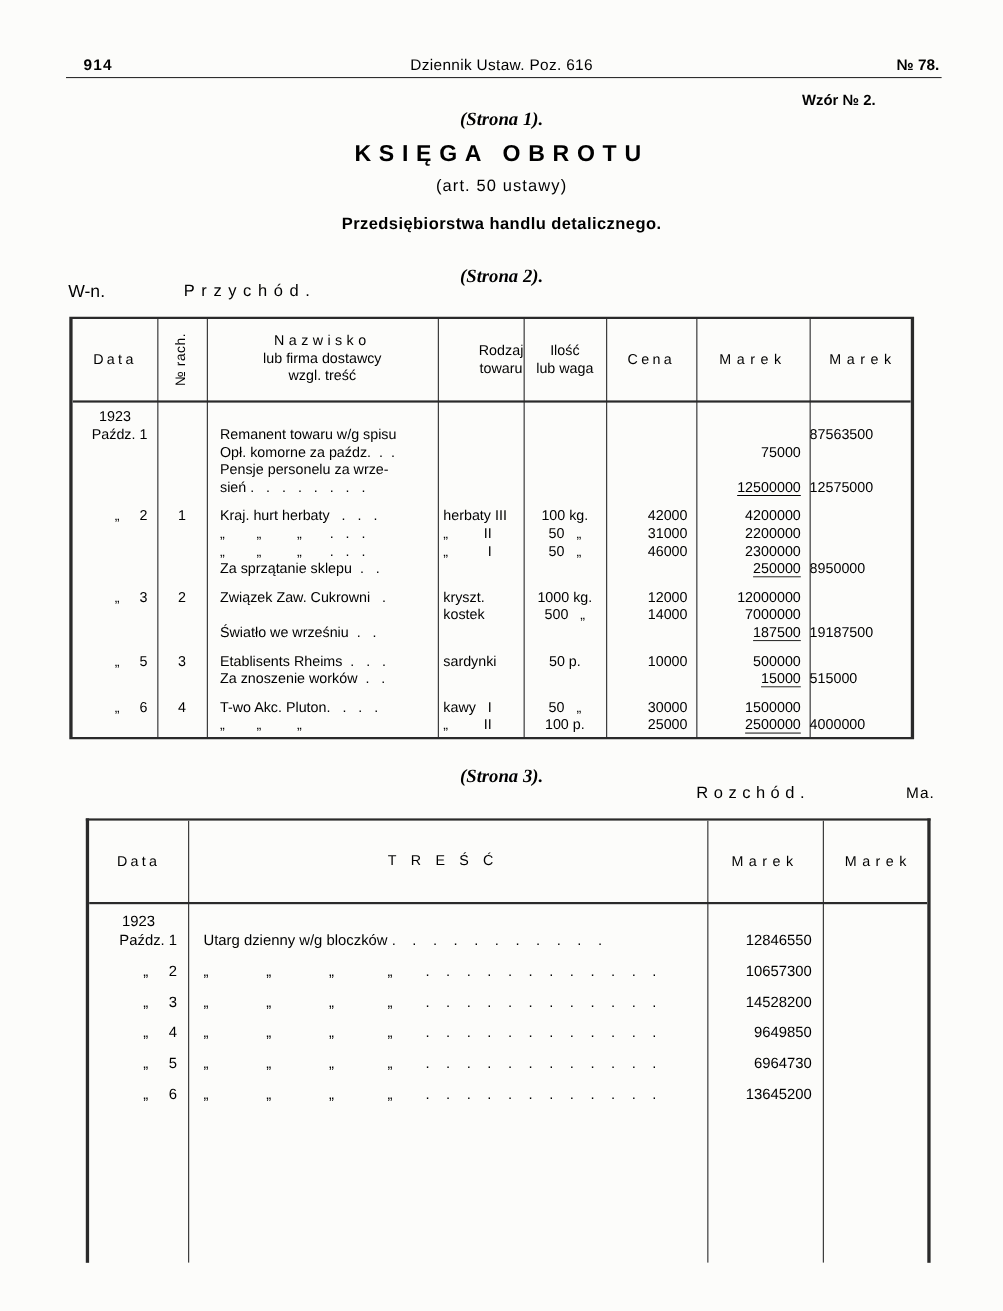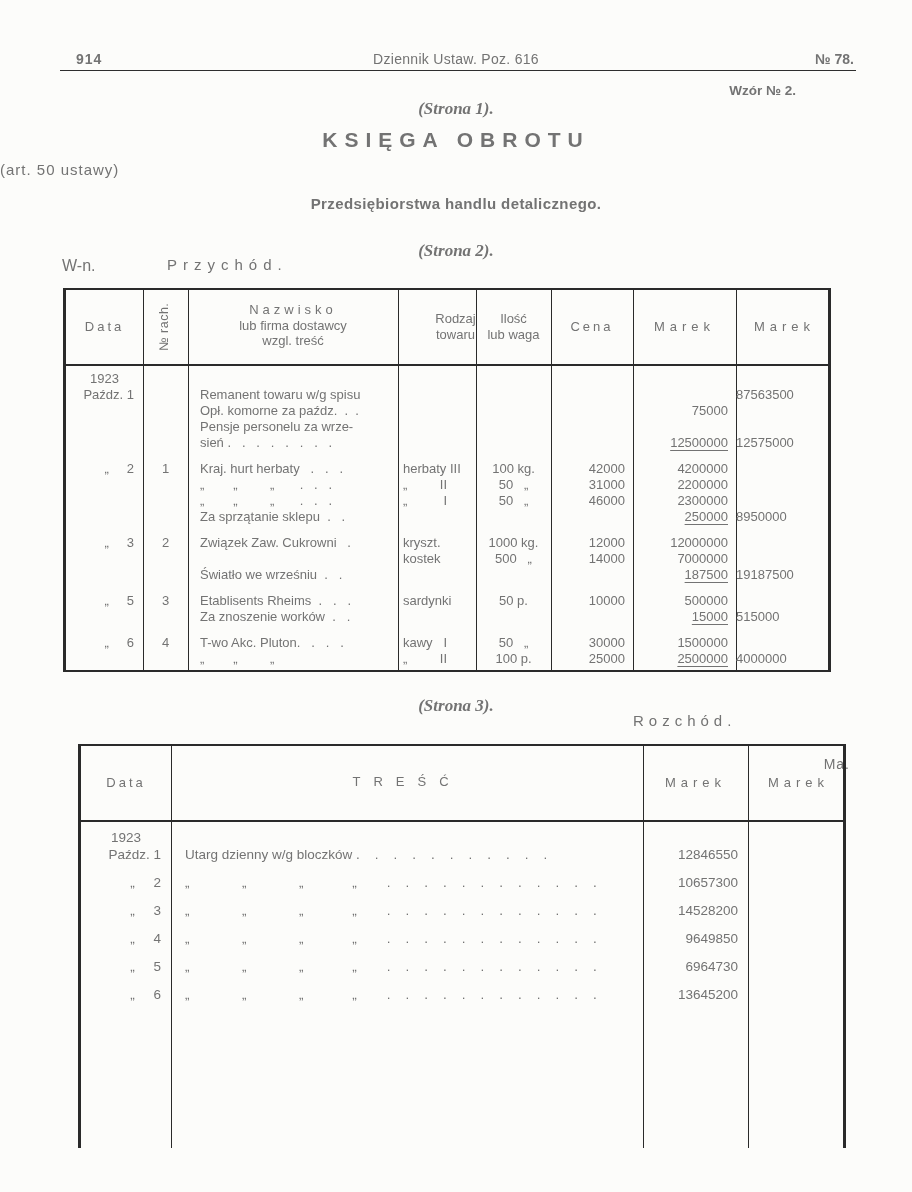--- a/index.html
+++ b/index.html
@@ -1,20 +1,20 @@
 <!DOCTYPE html>
 <html lang="pl"><head>
 <meta charset="utf-8">
 <title>Dziennik Ustaw – Księga Obrotu</title>
 <style>
   * { box-sizing: border-box; }
   html, body { margin: 0; padding: 0; background: #e9e9e5; }
   .page {
     position: relative; width: 912px; height: 1192px;
-    background: #fcfcfa; color: #737373;
+    background: #fcfcfa; color: #000000;
     font-family: "Liberation Sans", sans-serif;
     overflow: hidden; margin: 0 auto;
   }
   .abs { position: absolute; }
 
   
   .mast-left   { left: 76px; top: 51px; font-size: 14px; font-weight: 700; letter-spacing: 1px; }
   .mast-center { left: 0; right: 0; top: 51px; text-align: center; font-size: 14px; letter-spacing: .3px; }
   .mast-right  { right: 58px; top: 51px; font-size: 14px; font-weight: 700; }
   .mast-rule   { left: 60px; right: 56px; top: 70px; height: 0; border-top: 1.5px solid #2e2e2e; }
@@ -24,27 +24,27 @@
   .strona {
     left: 0; right: 0; text-align: center;
     font-family: "Liberation Serif", serif; font-style: italic; font-weight: 700;
     font-size: 17px;
   }
   .strona-1 { top: 99px; }
   .strona-2 { top: 241px; }
   .strona-3 { top: 696px; }
 
   .doc-title { left: 0; right: 0; top: 128px; text-align: center; font-size: 21px; font-weight: 700; letter-spacing: 7px; }
-  .statute   { left: 0; right: 0; top: 161px; text-align: left; font-size: 15px; letter-spacing: 1px; }
+  .statute   { left: 0; right: 0; top: 161px; text-align: center; font-size: 15px; letter-spacing: 1px; }
   .subject   { left: 0; right: 0; top: 195px; text-align: center; font-size: 15px; font-weight: 700; letter-spacing: .4px; }
 
   .wn       { left: 62px;  top: 257px; font-size: 16px; }
   .przychod { left: 167px; top: 256px; font-size: 15px; letter-spacing: 6px; }
   .rozchod  { left: 633px; top: 712px; font-size: 15px; letter-spacing: 5px; }
-  .ma       { right: 62px; top: 712px; font-size: 14px; letter-spacing: 1px; margin-top: 44px; }
+  .ma       { right: 62px; top: 712px; font-size: 14px; letter-spacing: 1px; }
 
   
   .tbl { position: absolute; border: 2px solid #2a2a2a; border-left-width: 3px; border-right-width: 3px; overflow: hidden; }
   .tbl1 { left: 63px; top: 288px; width: 768px; height: 384px; }
   .tbl2 { left: 78px; top: 744px; width: 768px; height: 404px; border-bottom: none; border-top-width: 2.5px; }
   .vline { position: absolute; top: 0; bottom: 0; width: 1px; background: #2a2a2a; }
   .hdr-sep { position: absolute; left: 0; right: 0; top: 74px; height: 1.5px; background: #2a2a2a; }
 
   .hdr-cell { position: absolute; text-align: center; font-size: 13px; line-height: 15.5px; }
   .ls3 { letter-spacing: 3px; } .ls4 { letter-spacing: 4px; }

